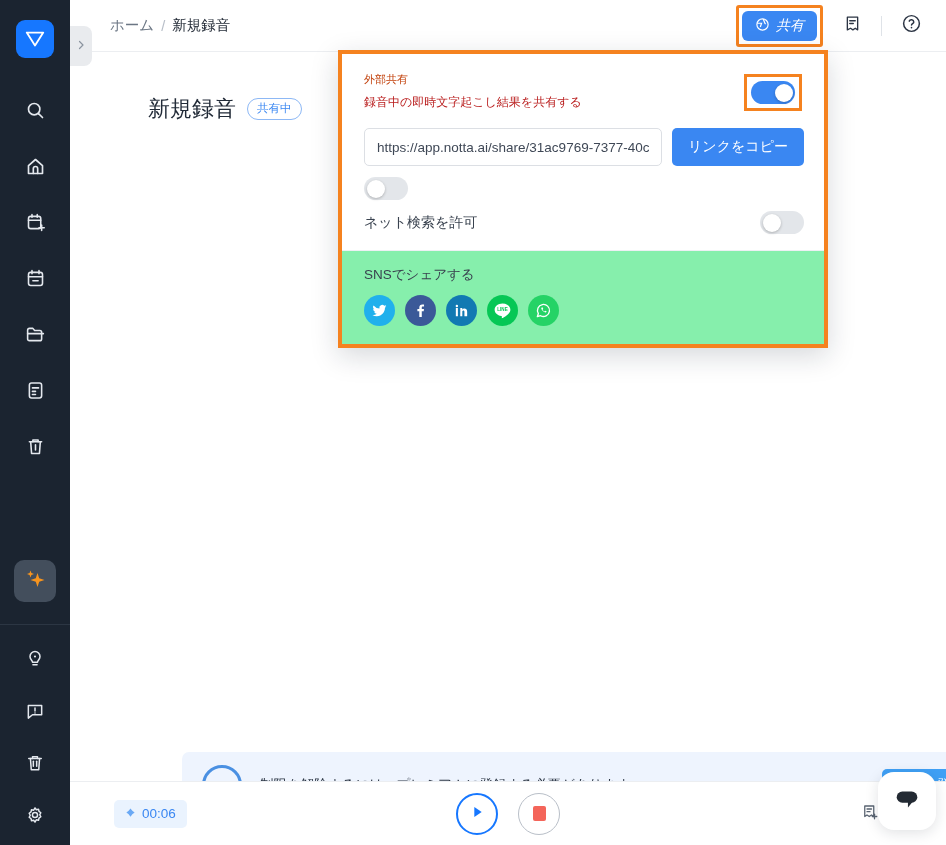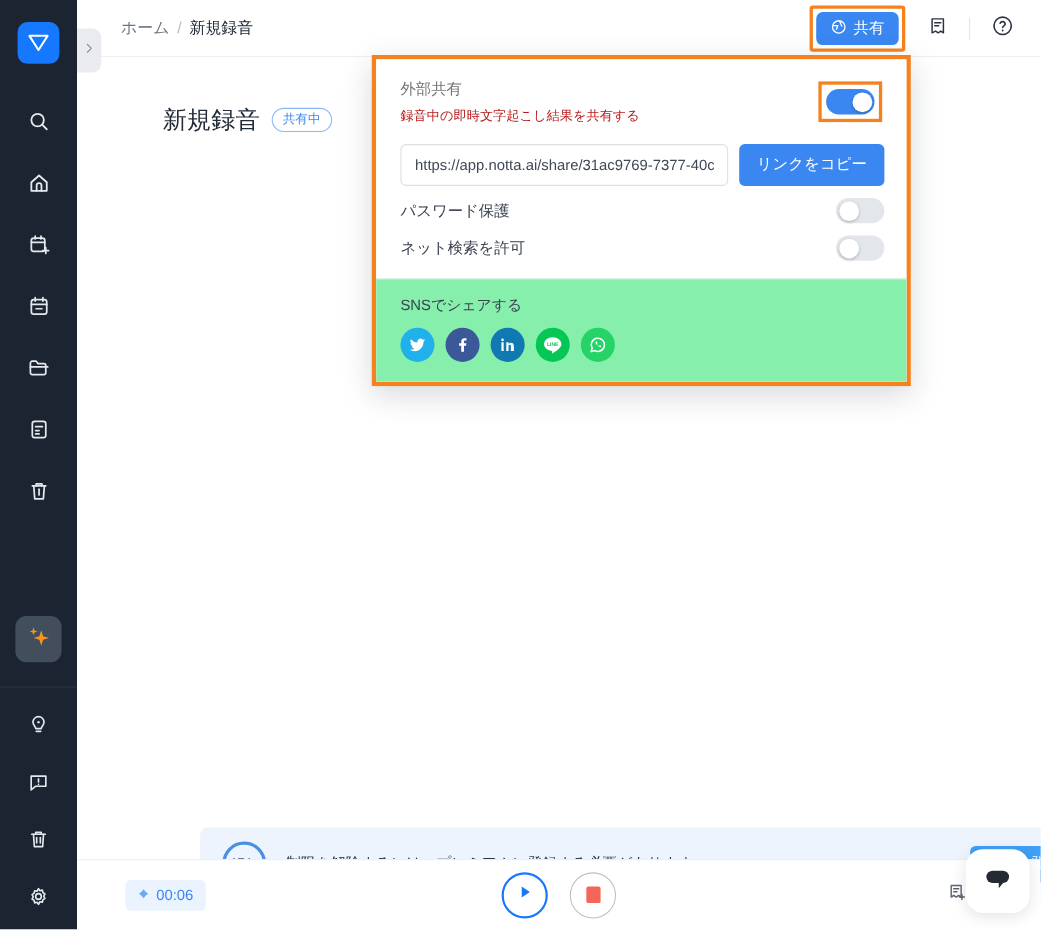--- a/index.html
+++ b/index.html
@@ -72,20 +72,21 @@
     border-radius: 3px;
     display: inline-flex;
   }
   #share-button {
     background: #3a87f2; color: #fff;
     border: none; border-radius: 6px;
     height: 30px; padding: 0 13px;
     font-size: 14px; font-family: inherit;
     display: inline-flex; align-items: center; gap: 6px;
     cursor: pointer;
+    font-style: italic;
   }
   .hdr-icon-btn {
     width: 34px; height: 34px; margin-left: 12px;
     display: flex; align-items: center; justify-content: center;
     cursor: pointer; border-radius: 5px;
   }
   .hdr-sep { width: 1px; height: 20px; background: #dfe3e8; margin-left: 12px; }
 
   
   #main {
@@ -120,21 +121,21 @@
     position: absolute; left: 338px; top: 50px;
     width: 490px;
     border: 4px solid #f5821f;
     z-index: 25;
     box-shadow: 0 8px 26px rgba(20,30,50,.17);
   }
   #share-popup { background: #fff; }
   .sp-body { padding: 18px 20px 16px 22px; }
   .sp-head-row { display: flex; align-items: flex-start; }
   .sp-head-text { flex: 1 1 auto; }
-  .sp-title { font-size: 14px; color: #737373; }
+  .sp-title { font-size: 11px; color: #c2410c; }
   .sp-sub { font-size: 12px; color: #b91c1c; margin-top: 7px; }
   .toggle-highlight {
     border: 3px solid #f5821f; padding: 4px;
     display: inline-flex; margin-top: 2px; margin-right: 2px;
   }
   .toggle {
     width: 44px; height: 23px; border-radius: 12px;
     background: #e3e6ea; position: relative; cursor: pointer;
     flex: none;
   }
@@ -472,21 +473,20 @@
             </div>
           </div>
         </div>
 
         <div class="link-row">
           <input id="share-link-input" type="text" readonly="" value="https://app.notta.ai/share/31ac9769-7377-40c5-" style="">
           <button id="copy-link-button">リンクをコピー</button>
         </div>
 
         <div class="option-row">
-          <span class="option-label">パスワード保護</span>
           <div class="toggle">
             <div class="knob"></div>
           </div>
         </div>
 
         <div class="option-row">
           <span class="option-label">ネット検索を許可</span>
           <div class="toggle">
             <div class="knob"></div>
           </div>

